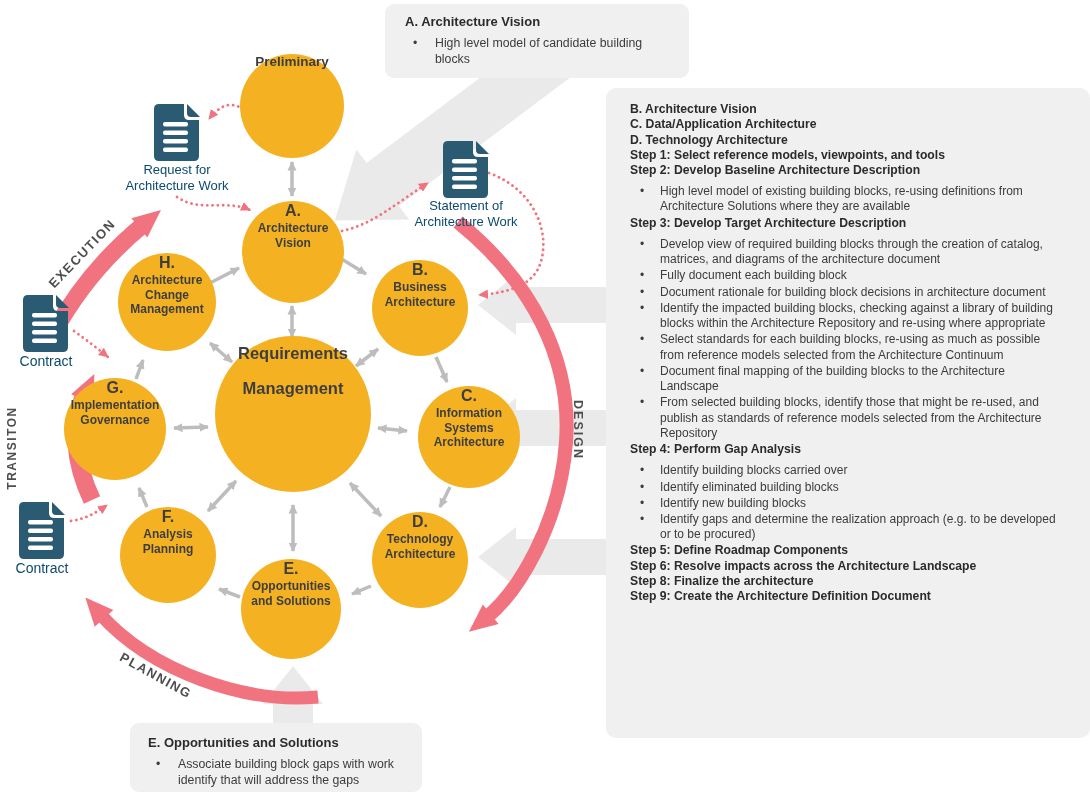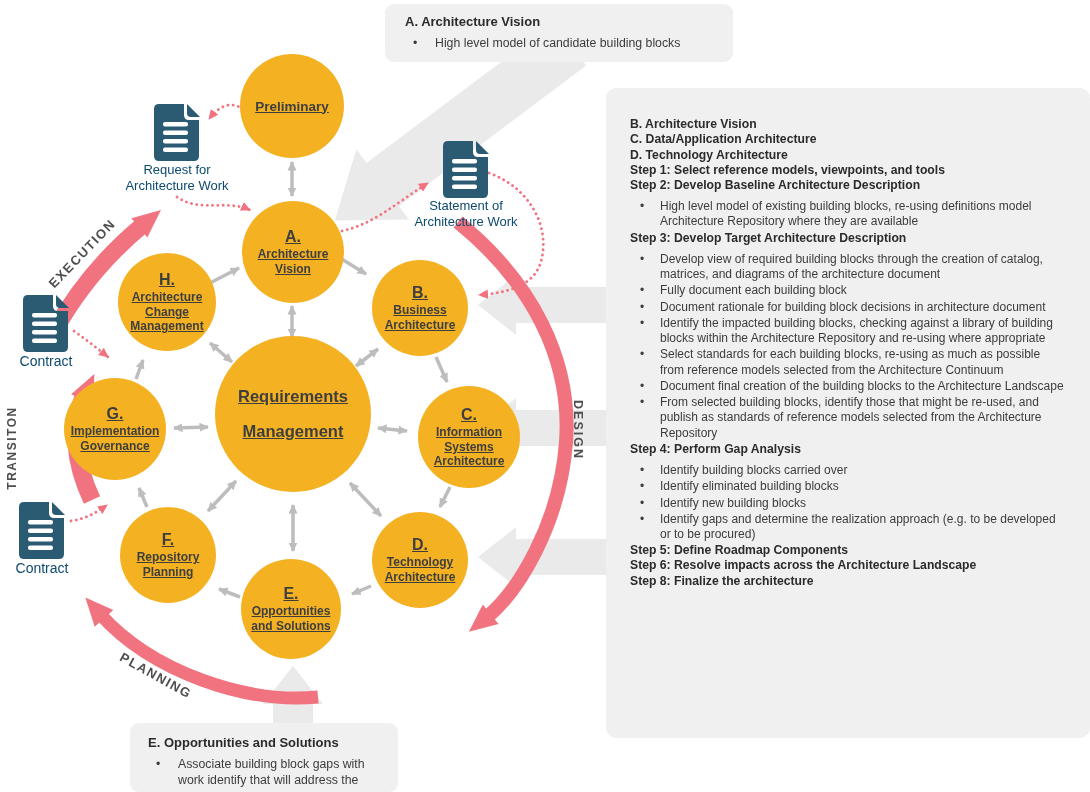--- a/index.html
+++ b/index.html
@@ -20,22 +20,22 @@
   .bgband{stroke:var(--bg-arrow);fill:none;}
   .bgfill{fill:var(--bg-arrow);}
   .pink{stroke:var(--arrow-pink);fill:none;}
   .pinkfill{fill:var(--arrow-pink);}
   .gray{stroke:var(--arrow-gray);fill:none;}
   .grayfill{fill:var(--arrow-gray);}
   .navy{fill:var(--doc-navy);}
 
   .circle{
     position:absolute;border-radius:50%;background:var(--circle-yellow);
-    display:flex;flex-direction:column;align-items:center;justify-content:center;
-    text-align:center;font-weight:bold;color:var(--text-dark);text-decoration:underline;
+    display:flex;flex-direction:column;align-items:center;
+    text-align:center;font-weight:bold;color:var(--text-dark);
   }
   .c-letter{font-size:16px;line-height:1.25;}
   .c-name{font-size:12px;line-height:1.22;white-space:pre-line;}
   .c-prelim{font-size:13.5px;}
   .c-center{font-size:16.5px;line-height:2.1;white-space:pre-line;}
 
   .doc{position:absolute;width:47px;height:57px;}
   .doc-label{
     position:absolute;font-weight:normal;font-size:13px;line-height:1.25;
     color:#0c4a6e;text-align:center;white-space:pre-line;
@@ -50,21 +50,21 @@
     padding:10px 20px;box-sizing:border-box;
   }
   .co-head{font-weight:bold;font-size:13px;color:#2B2B2B;}
   .co-bullets{list-style:none;margin:7px 0 0;padding:0;font-size:12.3px;color:#3C3C3C;}
   .co-bullets li{position:relative;padding-left:30px;line-height:1.3;}
   .co-bullets li::before{content:"\2022";position:absolute;left:8px;}
 
   .panel{
     position:absolute;left:606px;top:88px;width:484px;height:650px;
     background:var(--panel-gray);border-radius:10px;
-    padding:29px 24px;box-sizing:border-box;overflow:hidden;
+    padding:14px 24px;box-sizing:border-box;overflow:hidden;
   }
   .p-head{font-weight:bold;font-size:12.2px;color:#2B2B2B;line-height:1.25;}
   .p-head:first-child{margin-top:0;}
   .p-bullets{list-style:none;margin:6px 0 0;padding:0;font-size:12px;color:#3C3C3C;}
   .p-bullets li{position:relative;padding-left:30px;line-height:1.27;margin-bottom:1px;}
   .p-bullets li::before{content:"\2022";position:absolute;left:10px;}
 </style>
 </head>
 <body>
 
@@ -173,21 +173,21 @@
   </div>
 
   <div class="circle" style="left:241px;top:559px;width:100px;height:100px">
     <span class="c-letter">E.</span>
     <span class="c-name">Opportunities
 and Solutions</span>
   </div>
 
   <div class="circle" style="left:120px;top:507px;width:96px;height:96px">
     <span class="c-letter">F.</span>
-    <span class="c-name">Repository
+    <span class="c-name">Analysis
 Planning</span>
   </div>
 
   <div class="circle" style="left:64px;top:378px;width:102px;height:102px">
     <span class="c-letter">G.</span>
     <span class="c-name">Implementation
 Governance</span>
   </div>
 
   <div class="circle" style="left:118px;top:253px;width:98px;height:98px">
@@ -230,62 +230,63 @@
         <use href="#docsym"></use>
       </svg>
   </div>
   <div class="doc-label" style="left:-4px;top:560px;width:92px;font-size:14px">Contract</div>
 
   <div class="phase" style="left:28px;top:246px;width:108px;transform:rotate(-46deg)">EXECUTION</div>
   <div class="phase" style="left:-43px;top:441px;width:110px;font-size:12px;transform:rotate(-90deg)">TRANSITON</div>
   <div class="phase" style="left:534px;top:423px;width:88px;font-size:12.5px;letter-spacing:2px;transform:rotate(90deg)">DESIGN</div>
   <div class="phase" style="left:100px;top:668px;width:112px;transform:rotate(29deg)">PLANNING</div>
 
-  <div class="callout" style="left:385px;top:4px;width:348px;min-height:58px">
+  <div class="callout" style="left:385px;top:4px;width:304px;min-height:58px">
     <div class="co-head">A. Architecture Vision</div>
     <ul class="co-bullets">
       <li>High level model of candidate building blocks</li>
     </ul>
   </div>
 
-  <div class="callout" style="left:130px;top:723px;width:268px;height:69px;padding:12px 18px">
+  <div class="callout" style="left:130px;top:723px;width:292px;height:69px;padding:12px 18px">
     <div class="co-head">E. Opportunities and Solutions</div>
     <ul class="co-bullets">
       <li>Associate building block gaps with work identify that will address the gaps</li>
     </ul>
   </div>
 
   <div class="panel">
     <div class="p-head">B. Architecture Vision</div>
     <div class="p-head">C. Data/Application Architecture</div>
     <div class="p-head">D. Technology Architecture</div>
     <div class="p-head">Step 1: Select reference models, viewpoints, and tools</div>
 
     <div class="p-head">Step 2: Develop Baseline Architecture Description</div>
     <ul class="p-bullets">
-      <li>High level model of existing building blocks, re-using definitions model Architecture Repository where they are available</li>
+      <li>High level model of existing building blocks, re-using definitions from Architecture Solutions where they are available</li>
     </ul>
 
     <div class="p-head">Step 3: Develop Target Architecture Description</div>
     <ul class="p-bullets">
       <li>Develop view of required building blocks through the creation of catalog, matrices, and diagrams of the architecture document</li>
       <li>Fully document each building block</li>
       <li>Document rationale for building block decisions in architecture document</li>
       <li>Identify the impacted building blocks, checking against a library of building blocks within the Architecture Repository and re-using where appropriate</li>
       <li>Select standards for each building blocks, re-using as much as possible from reference models selected from the Architecture Continuum</li>
-      <li>Document final creation of the building blocks to the Architecture Landscape</li>
+      <li>Document final mapping of the building blocks to the Architecture Landscape</li>
       <li>From selected building blocks, identify those that might be re-used, and publish as standards of reference models selected from the Architecture Repository</li>
     </ul>
 
     <div class="p-head">Step 4: Perform Gap Analysis</div>
     <ul class="p-bullets">
       <li>Identify building blocks carried over</li>
       <li>Identify eliminated building blocks</li>
       <li>Identify new building blocks</li>
       <li>Identify gaps and determine the realization approach (e.g. to be developed or to be procured)</li>
     </ul>
 
     <div class="p-head">Step 5: Define Roadmap Components</div>
     <div class="p-head">Step 6: Resolve impacts across the Architecture Landscape</div>
     <div class="p-head">Step 8: Finalize the architecture</div>
+    <div class="p-head">Step 9: Create the Architecture Definition Document</div>
   </div>
 
 </div>
 
 </body></html>

